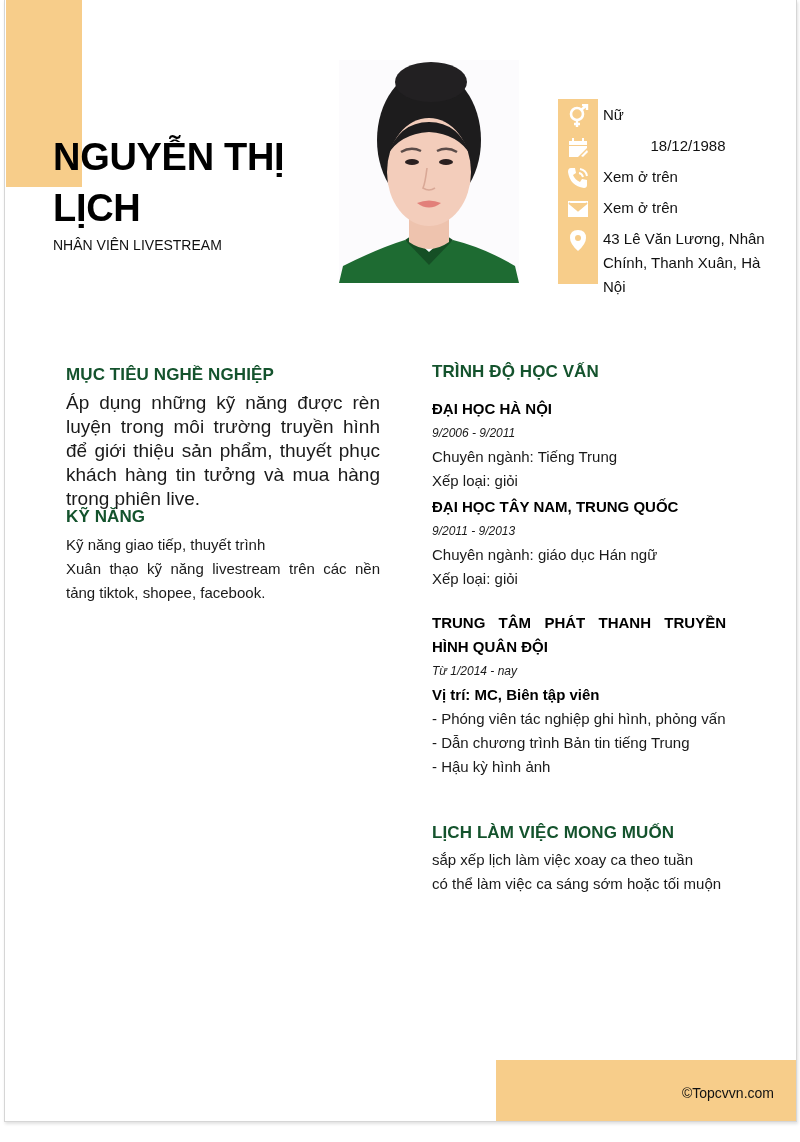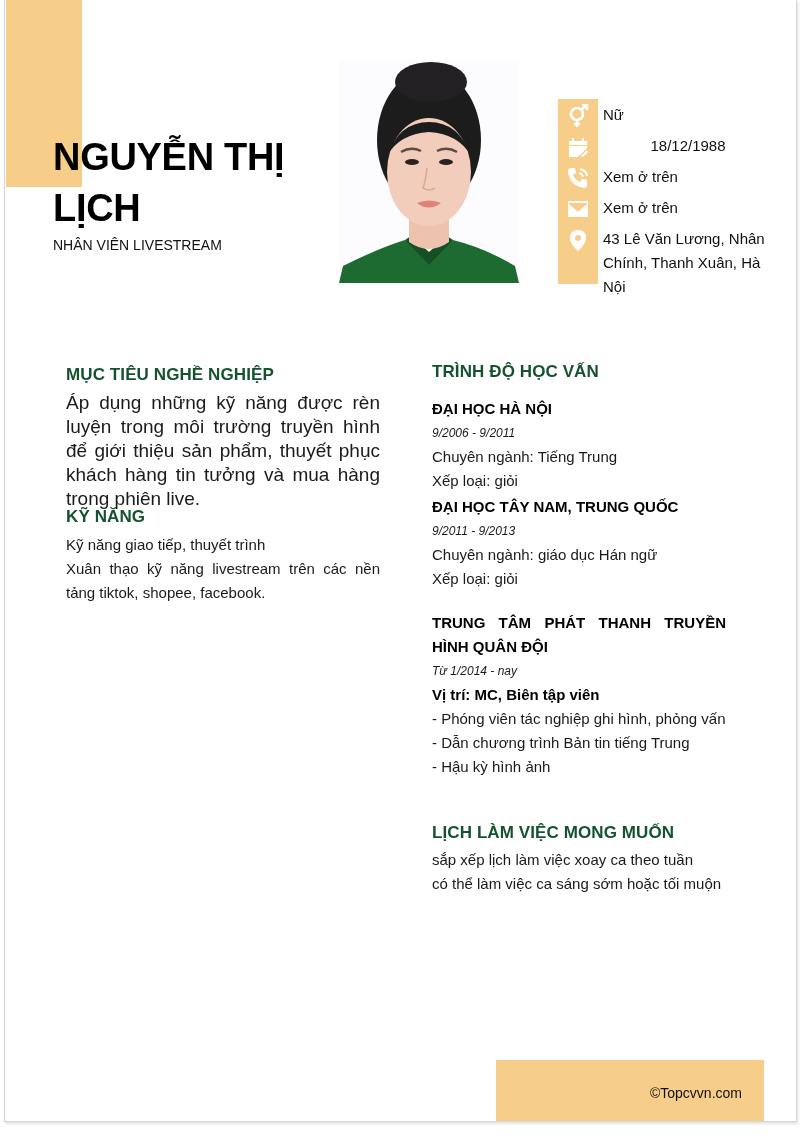--- a/index.html
+++ b/index.html
@@ -18,21 +18,21 @@
   .contact-item .icon { width: 40px; height: 26px; display: flex; align-items: center; justify-content: center; flex: 0 0 40px; }
   .contact-item .icon svg { width: 24px; height: 24px; fill: #fff; }
   .contact-item .text { font-size: 15px; line-height: 24px; color: #111; padding-left: 5px; width: 170px; }
   .section { position: absolute; }
   .section h2 { margin: 0; font-size: 17px; font-weight: bold; color: #14532d; line-height: 24px; letter-spacing: 0.1px; }
   .para { font-size: 19px; line-height: 24px; color: #1a1a1a; text-align: justify; margin: 0; }
   .org { font-size: 15px; font-weight: bold; line-height: 24px; color: #000; text-align: justify; margin: 0; }
   .period { font-size: 12px; font-style: italic; line-height: 24px; color: #1a1a1a; margin: 0; }
   .line { font-size: 15px; line-height: 24px; color: #1a1a1a; margin: 0; text-align: justify; }
   .bold-line { font-weight: bold; color: #000; }
-  .footer { position: absolute; left: 491px; top: 1060px; width: 268px; height: 61px; background: var(--accent); }
+  .footer { position: absolute; left: 491px; top: 1060px; width: 300px; height: 61px; background: var(--accent); }
   .footer .copy { position: absolute; right: 22px; top: 25px; font-size: 14px; color: #111; }
 </style>
 </head>
 <body>
 
 <div class="sheet" style="--accent:#f7cd8a;">
   <div class="accent-top"></div>
 
   <h1 class="name">
     <span>NGUYỄN THỊ</span><br>

